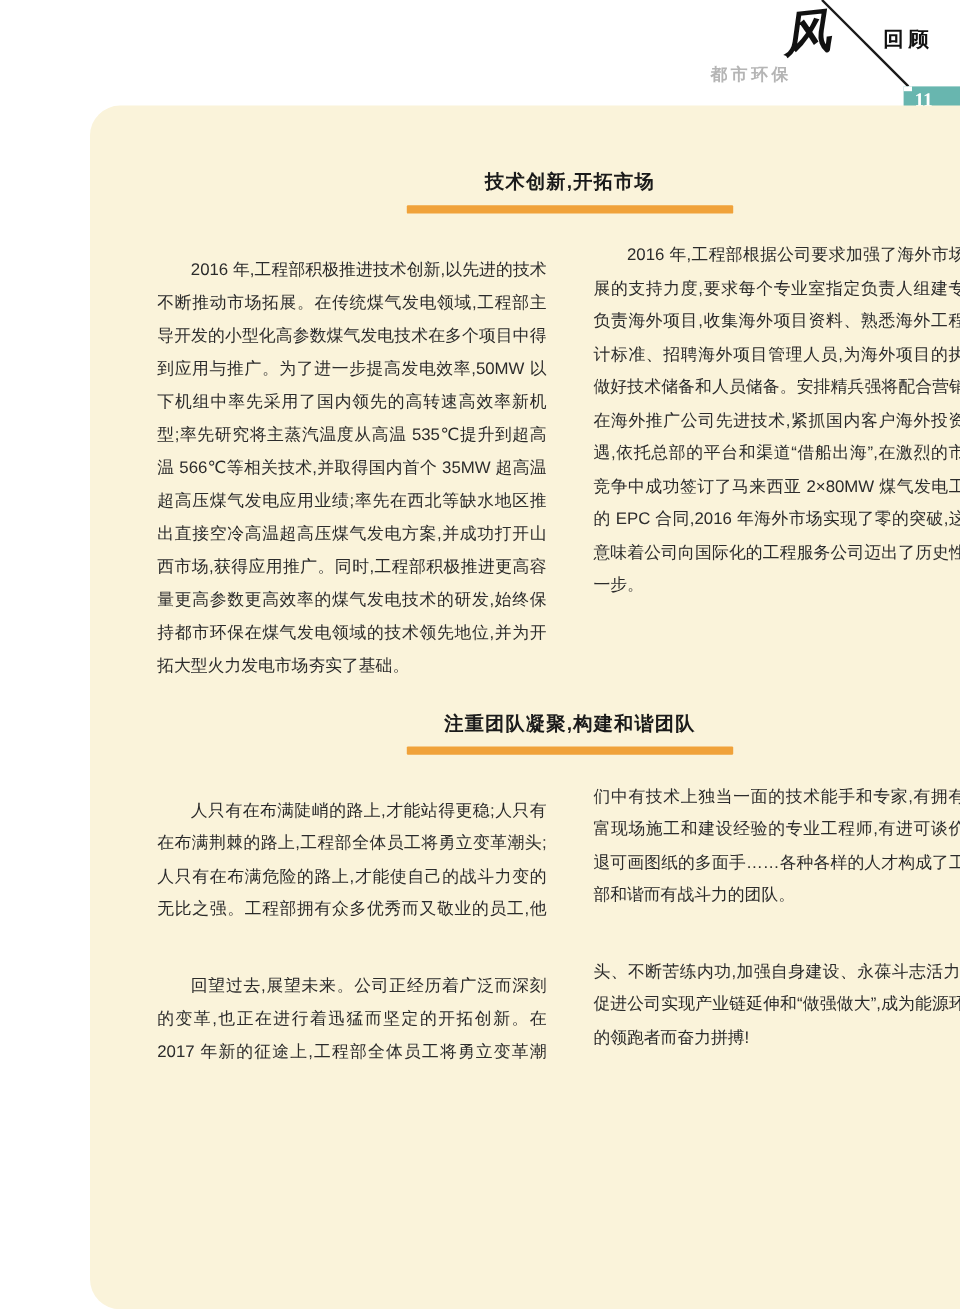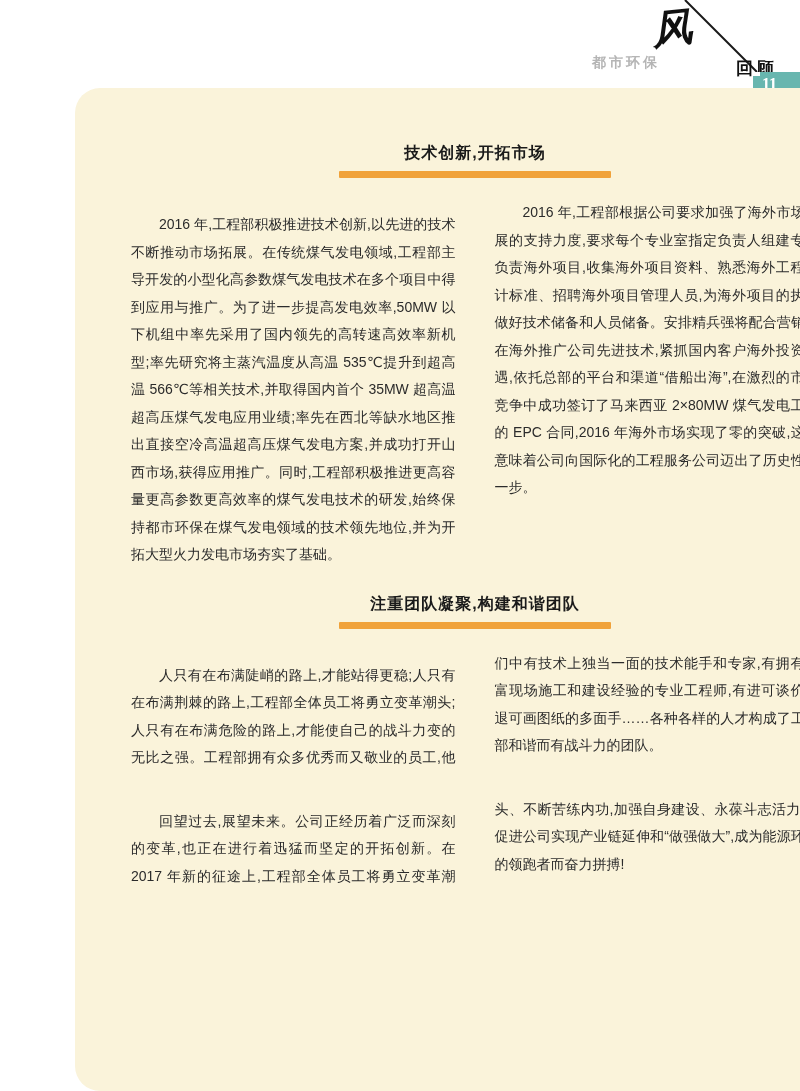--- a/index.html
+++ b/index.html
@@ -20,21 +20,21 @@
     font-size:14px;letter-spacing:3px;color:#b5b5b5;font-weight:bold;margin-top:32px;
   }
   .calligraphy{
     position:absolute;top:8px;left:652px;
     font-size:40px;color:#111;font-style:italic;font-weight:bold;
     transform:rotate(-6deg);line-height:1;
   }
   .diag-svg{position:absolute;top:0;left:600px;}
   .section-label{
     position:absolute;top:21px;left:736px;
-    font-size:17px;color:#111;font-weight:bold;letter-spacing:4px;margin-top:36px;
+    font-size:17px;color:#111;font-weight:bold;letter-spacing:4px;
   }
   .page-num{
     position:absolute;top:72px;right:0;width:47px;height:23px;
     background:var(--teal-accent);color:#ffffff;
     font-weight:bold;font-size:16px;line-height:23px;padding-left:9px;
     font-family:"Liberation Serif","DejaVu Serif",serif;
   }
   .page-num .notch{
     position:absolute;left:0;top:0;width:7px;height:4px;background:#ffffff;
   }

